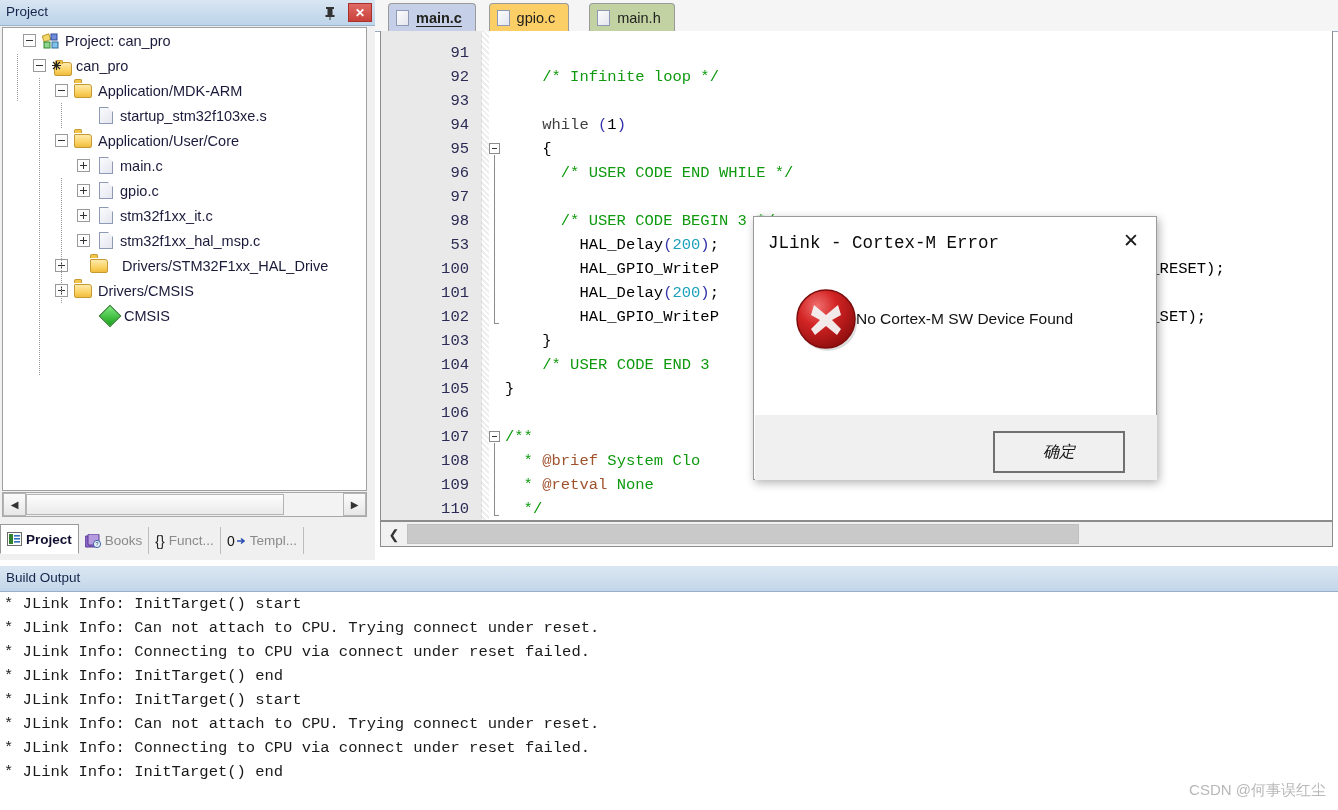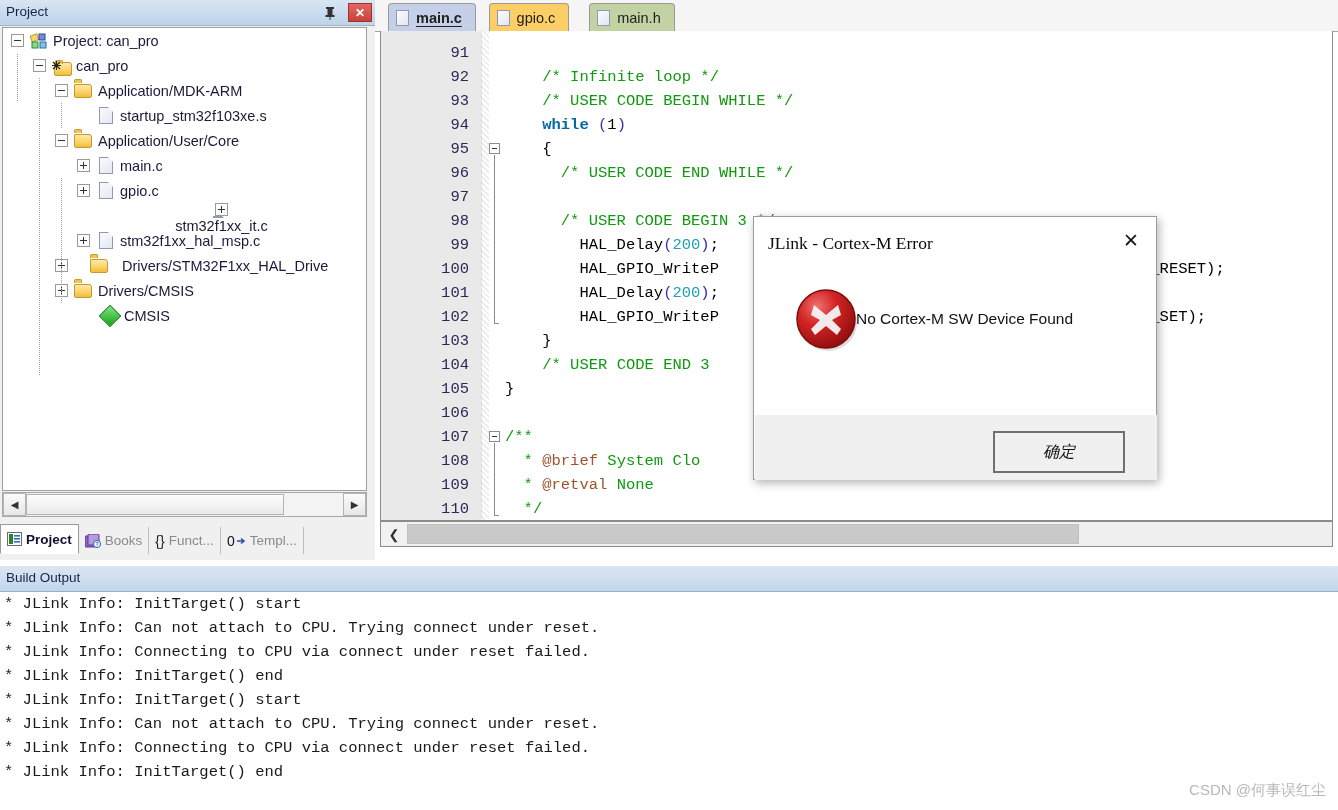--- a/index.html
+++ b/index.html
@@ -315,21 +315,21 @@
   }
   .ctext {
     position: absolute;
     left: 124px;
     font-family: "Liberation Mono", monospace;
     font-size: 15.5px;
     color: #000000;
     white-space: pre;
   }
   .cmt { color: #0f9a0f; }
-  .kw  { color: #0369a1; font-weight: bold; }
+  .kw  { color: #404040; font-weight: normal; }
   .num { color: #1aa0b8; }
   .pun { color: #3333aa; }
   .dox { color: #a0522d; }
 
   .foldbox {
     position: absolute;
     width: 11px; height: 11px;
     border: 1px solid #8c8c8c;
     background: #ffffff;
     box-sizing: border-box;
@@ -385,21 +385,21 @@
     background: #ffffff;
     border: 1px solid #9a9a9a;
     box-sizing: border-box;
     box-shadow: 2px 3px 9px rgba(0,0,0,.30);
   }
   #dlg-title {
     position: absolute;
     left: 14px; top: 16px;
     font-size: 17.5px;
     color: #0b0b0b;
-    font-family: Liberation Serif, serif;
+    font-family: Liberation Mono, monospace;
   }
   #dlg-close {
     position: absolute;
     right: 8px; top: 8px;
     width: 34px; height: 30px;
     display: flex; align-items: center; justify-content: center;
     font-size: 19px;
     color: #1a1a1a;
     cursor: pointer;
     font-family: "Liberation Sans", sans-serif;
@@ -504,21 +504,21 @@
           <rect x="1.5" y="9" width="9" height="2" fill="#333"></rect>
           <rect x="5.5" y="11" width="1" height="3" fill="#333"></rect>
         </svg>
       </div>
 
       <div id="close-btn">✕</div>
     </div>
 
     <div id="tree-view">
       <div id="tree-rows">
-          <div class="tree-row clickable" style="padding-left: 8px;">
+          <div class="tree-row clickable" style="padding-left: 20px;">
             <div class="expander"></div>
             <div class="dotline"></div>
             <div class="ico ico-proj"><svg width="19" height="17" viewBox="0 0 19 17">
                 <rect x="1" y="2" width="7" height="6" fill="#f2d76b" stroke="#b99a2c" transform="rotate(-20 4 5)"></rect>
                 <rect x="9" y="1" width="6" height="6" fill="#6f8ddb" stroke="#2e4c9a"></rect>
                 <rect x="10" y="9" width="6" height="6" fill="#7fc4e8" stroke="#2e6c9a"></rect>
                 <rect x="2" y="9" width="6" height="6" fill="#8fd58f" stroke="#2e8a2e"></rect>
               </svg></div>
             <span>Project: can_pro</span>
           </div>
@@ -560,21 +560,21 @@
             <div class="dotline"></div>
             <div class="ico-doc"></div>
             <span>main.c</span>
           </div>
           <div class="tree-row clickable" style="padding-left: 74px;">
             <div class="expander plus"></div>
             <div class="dotline"></div>
             <div class="ico-doc"></div>
             <span>gpio.c</span>
           </div>
-          <div class="tree-row clickable" style="padding-left: 74px; flex-direction: column;">
+          <div class="tree-row clickable" style="padding-left: 74px;">
             <div class="expander plus"></div>
             <div class="dotline"></div>
             <div class="ico-doc"></div>
             <span>stm32f1xx_it.c</span>
           </div>
           <div class="tree-row clickable" style="padding-left: 74px;">
             <div class="expander plus"></div>
             <div class="dotline"></div>
             <div class="ico-doc"></div>
             <span>stm32f1xx_hal_msp.c</span>
@@ -673,27 +673,27 @@
         </div>
       </div>
 
     <div id="code-frame">
       <div id="gutter"></div>
       <div id="gutter-stipple"></div>
       <div id="fold-rail"></div>
       <div id="code-lines">
           <div class="code-line" style="top: 10px;"><span class="lnum">91</span><span class="ctext"></span></div>
           <div class="code-line" style="top: 34px;"><span class="lnum">92</span><span class="ctext"><span>    </span><span class="cmt">/* Infinite loop */</span></span></div>
-          <div class="code-line" style="top: 58px;"><span class="lnum">93</span><span class="ctext"><span>    </span><span class="cmt">/* USER CODE BEGIN WHILE */</span></span></div>
+          <div class="code-line" style="top: 58px;"><span class="lnum">93</span></div>
           <div class="code-line" style="top: 82px;"><span class="lnum">94</span><span class="ctext"><span>    </span><span class="kw">while</span><span> </span><span class="pun">(</span><span>1</span><span class="pun">)</span></span></div>
           <div class="code-line" style="top: 106px;"><span class="lnum">95</span><span class="ctext"><span>    {</span></span></div>
           <div class="code-line" style="top: 130px;"><span class="lnum">96</span><span class="ctext"><span>      </span><span class="cmt">/* USER CODE END WHILE */</span></span></div>
           <div class="code-line" style="top: 154px;"><span class="lnum">97</span><span class="ctext"></span></div>
           <div class="code-line" style="top: 178px;"><span class="lnum">98</span><span class="ctext"><span>      </span><span class="cmt">/* USER CODE BEGIN 3 */</span></span></div>
-          <div class="code-line" style="top: 202px;"><span class="lnum">99</span><span class="ctext"><span>        HAL_Delay</span><span class="pun">(</span><span class="num">200</span><span class="pun">)</span><span>;</span></span></div>
+          <div class="code-line" style="top: 202px;"><span class="lnum">53</span><span class="ctext"><span>        HAL_Delay</span><span class="pun">(</span><span class="num">200</span><span class="pun">)</span><span>;</span></span></div>
           <div class="code-line" style="top: 226px;"><span class="lnum">100</span><span class="ctext"><span>        HAL_GPIO_WriteP</span></span><span class="ctext" style="left: 760px;">N_RESET);</span></div>
           <div class="code-line" style="top: 250px;"><span class="lnum">101</span><span class="ctext"><span>        HAL_Delay</span><span class="pun">(</span><span class="num">200</span><span class="pun">)</span><span>;</span></span></div>
           <div class="code-line" style="top: 274px;"><span class="lnum">102</span><span class="ctext"><span>        HAL_GPIO_WriteP</span></span><span class="ctext" style="left: 760px;">N_SET);</span></div>
           <div class="code-line" style="top: 298px;"><span class="lnum">103</span><span class="ctext"><span>    }</span></span></div>
           <div class="code-line" style="top: 322px;"><span class="lnum">104</span><span class="ctext"><span>    </span><span class="cmt">/* USER CODE END 3 </span></span></div>
           <div class="code-line" style="top: 346px;"><span class="lnum">105</span><span class="ctext"><span>}</span></span></div>
           <div class="code-line" style="top: 370px;"><span class="lnum">106</span><span class="ctext"></span></div>
           <div class="code-line" style="top: 394px;"><span class="lnum">107</span><span class="ctext"><span class="cmt">/**</span></span></div>
           <div class="code-line" style="top: 418px;"><span class="lnum">108</span><span class="ctext"><span class="cmt">  * </span><span class="dox">@brief</span><span class="cmt"> System Clo</span></span></div>
           <div class="code-line" style="top: 442px;"><span class="lnum">109</span><span class="ctext"><span class="cmt">  * </span><span class="dox">@retval</span><span class="cmt"> None</span></span></div>

